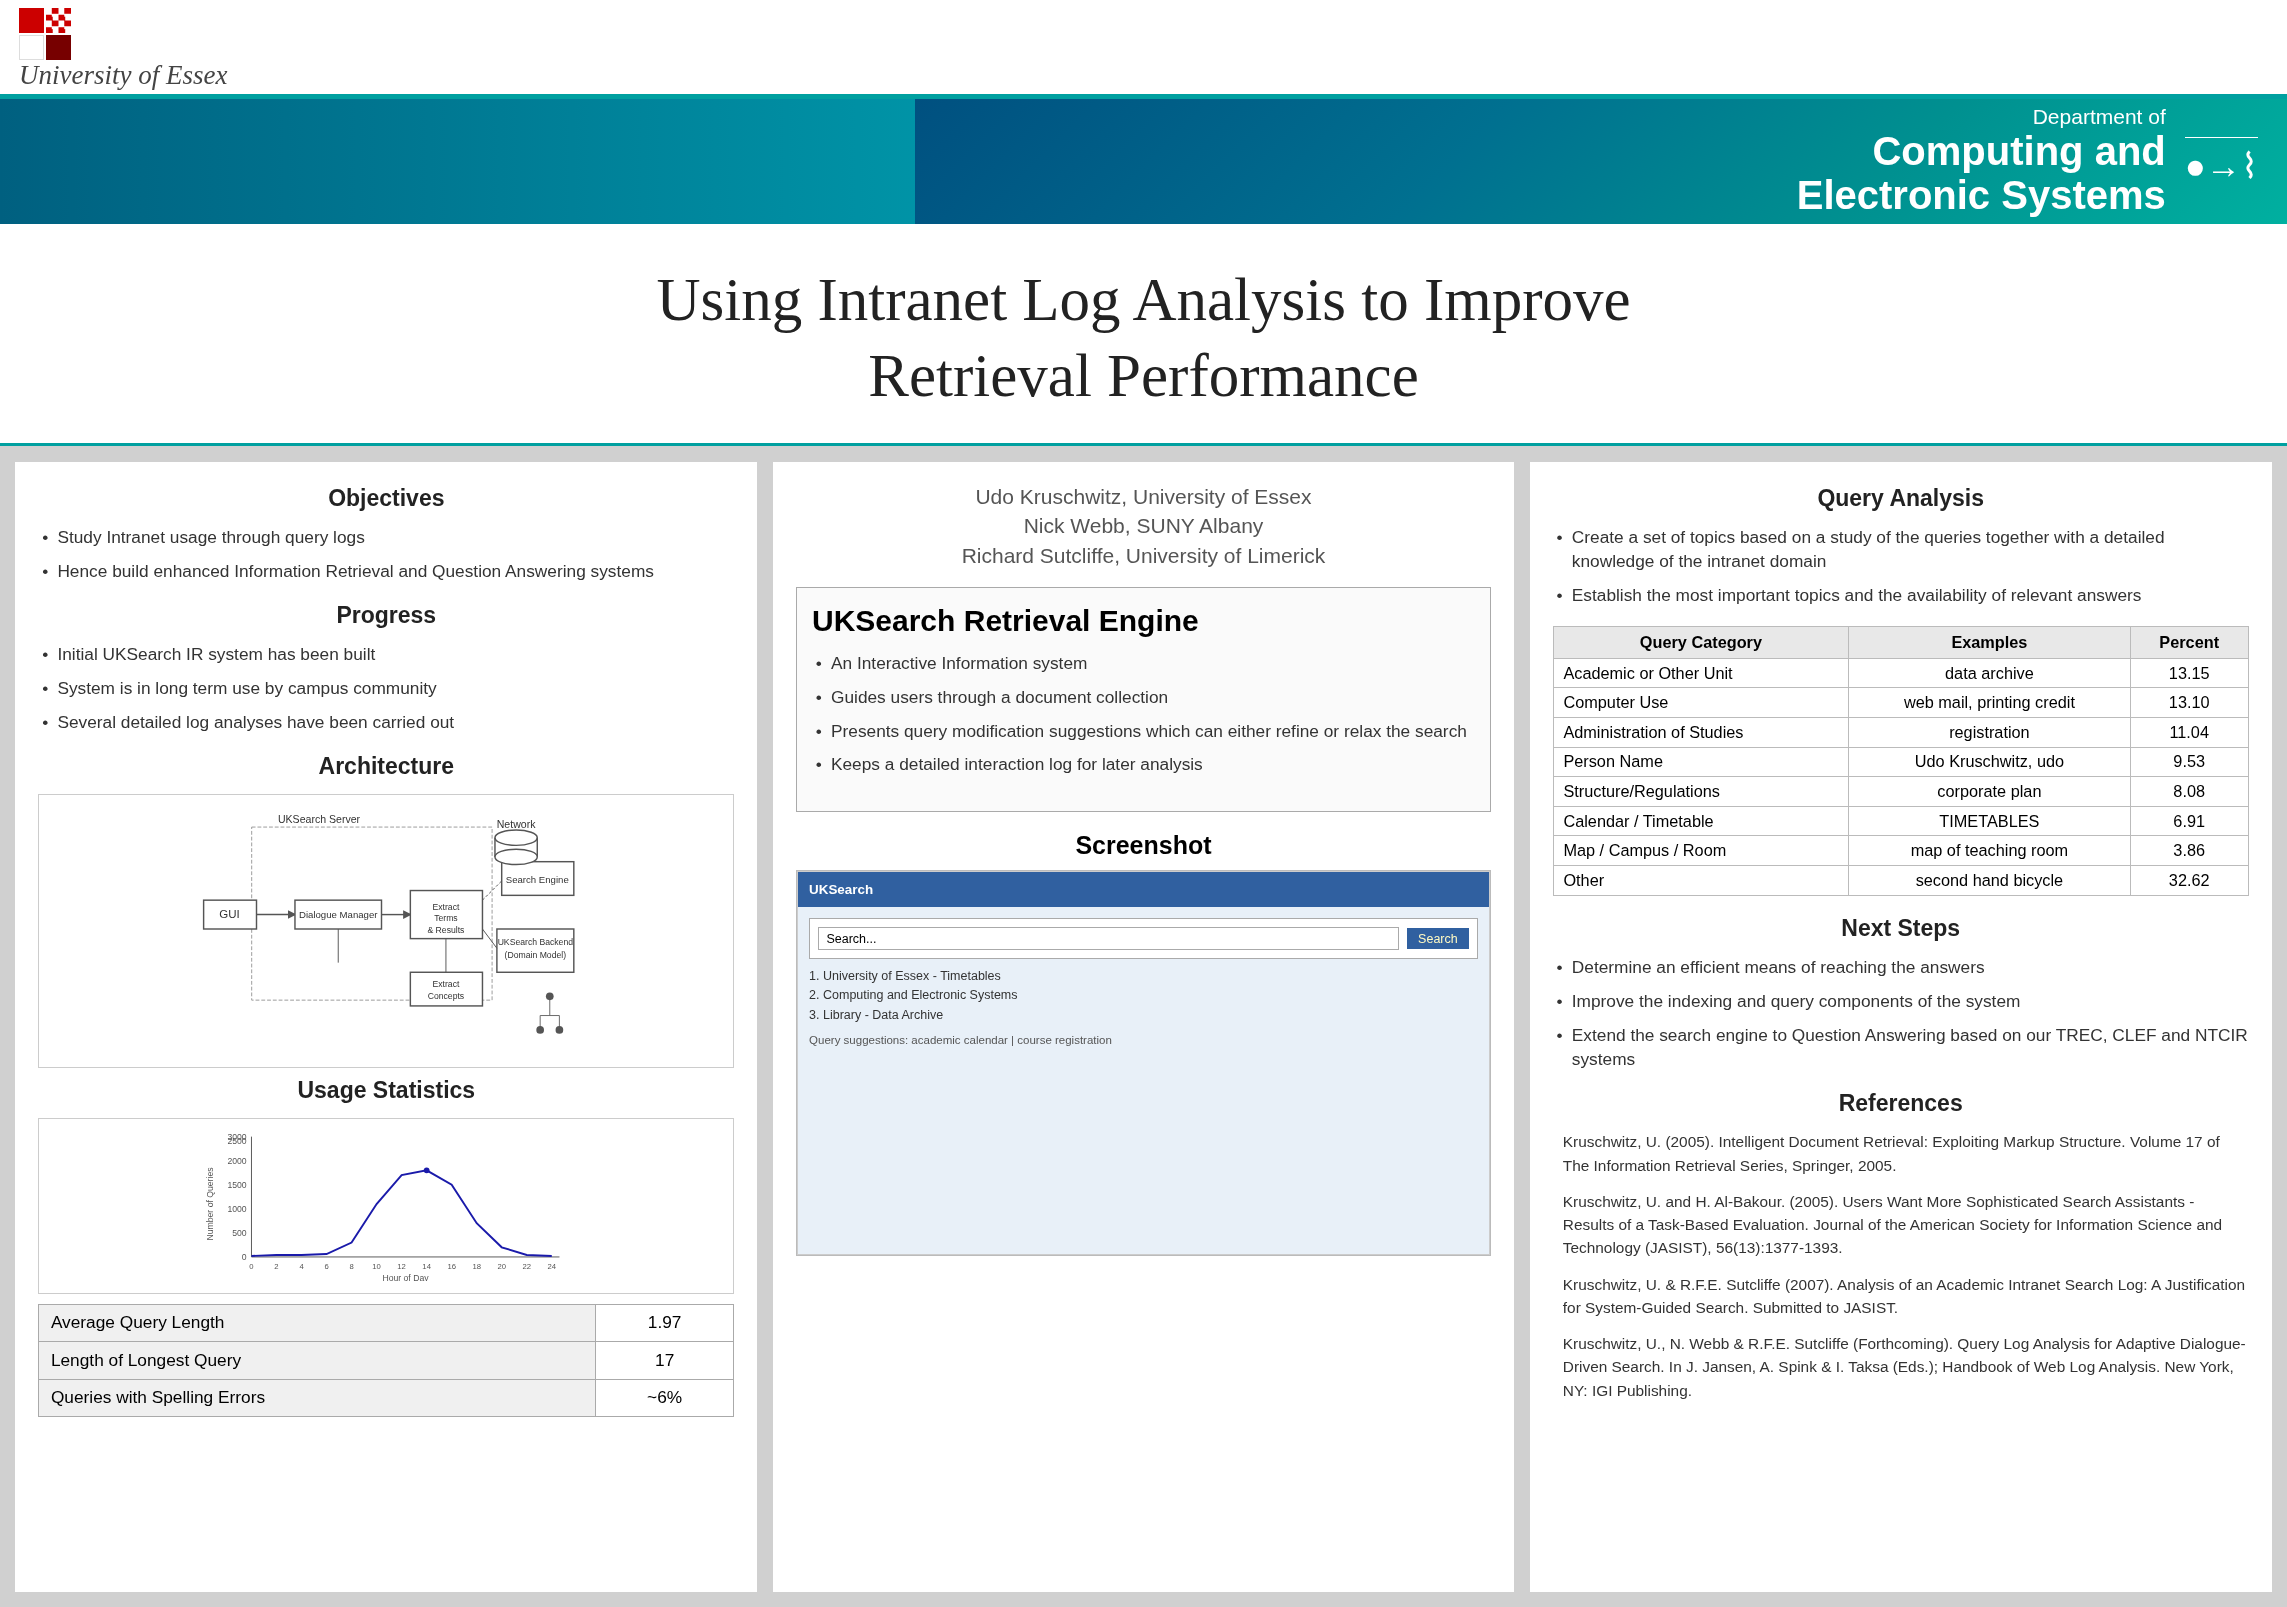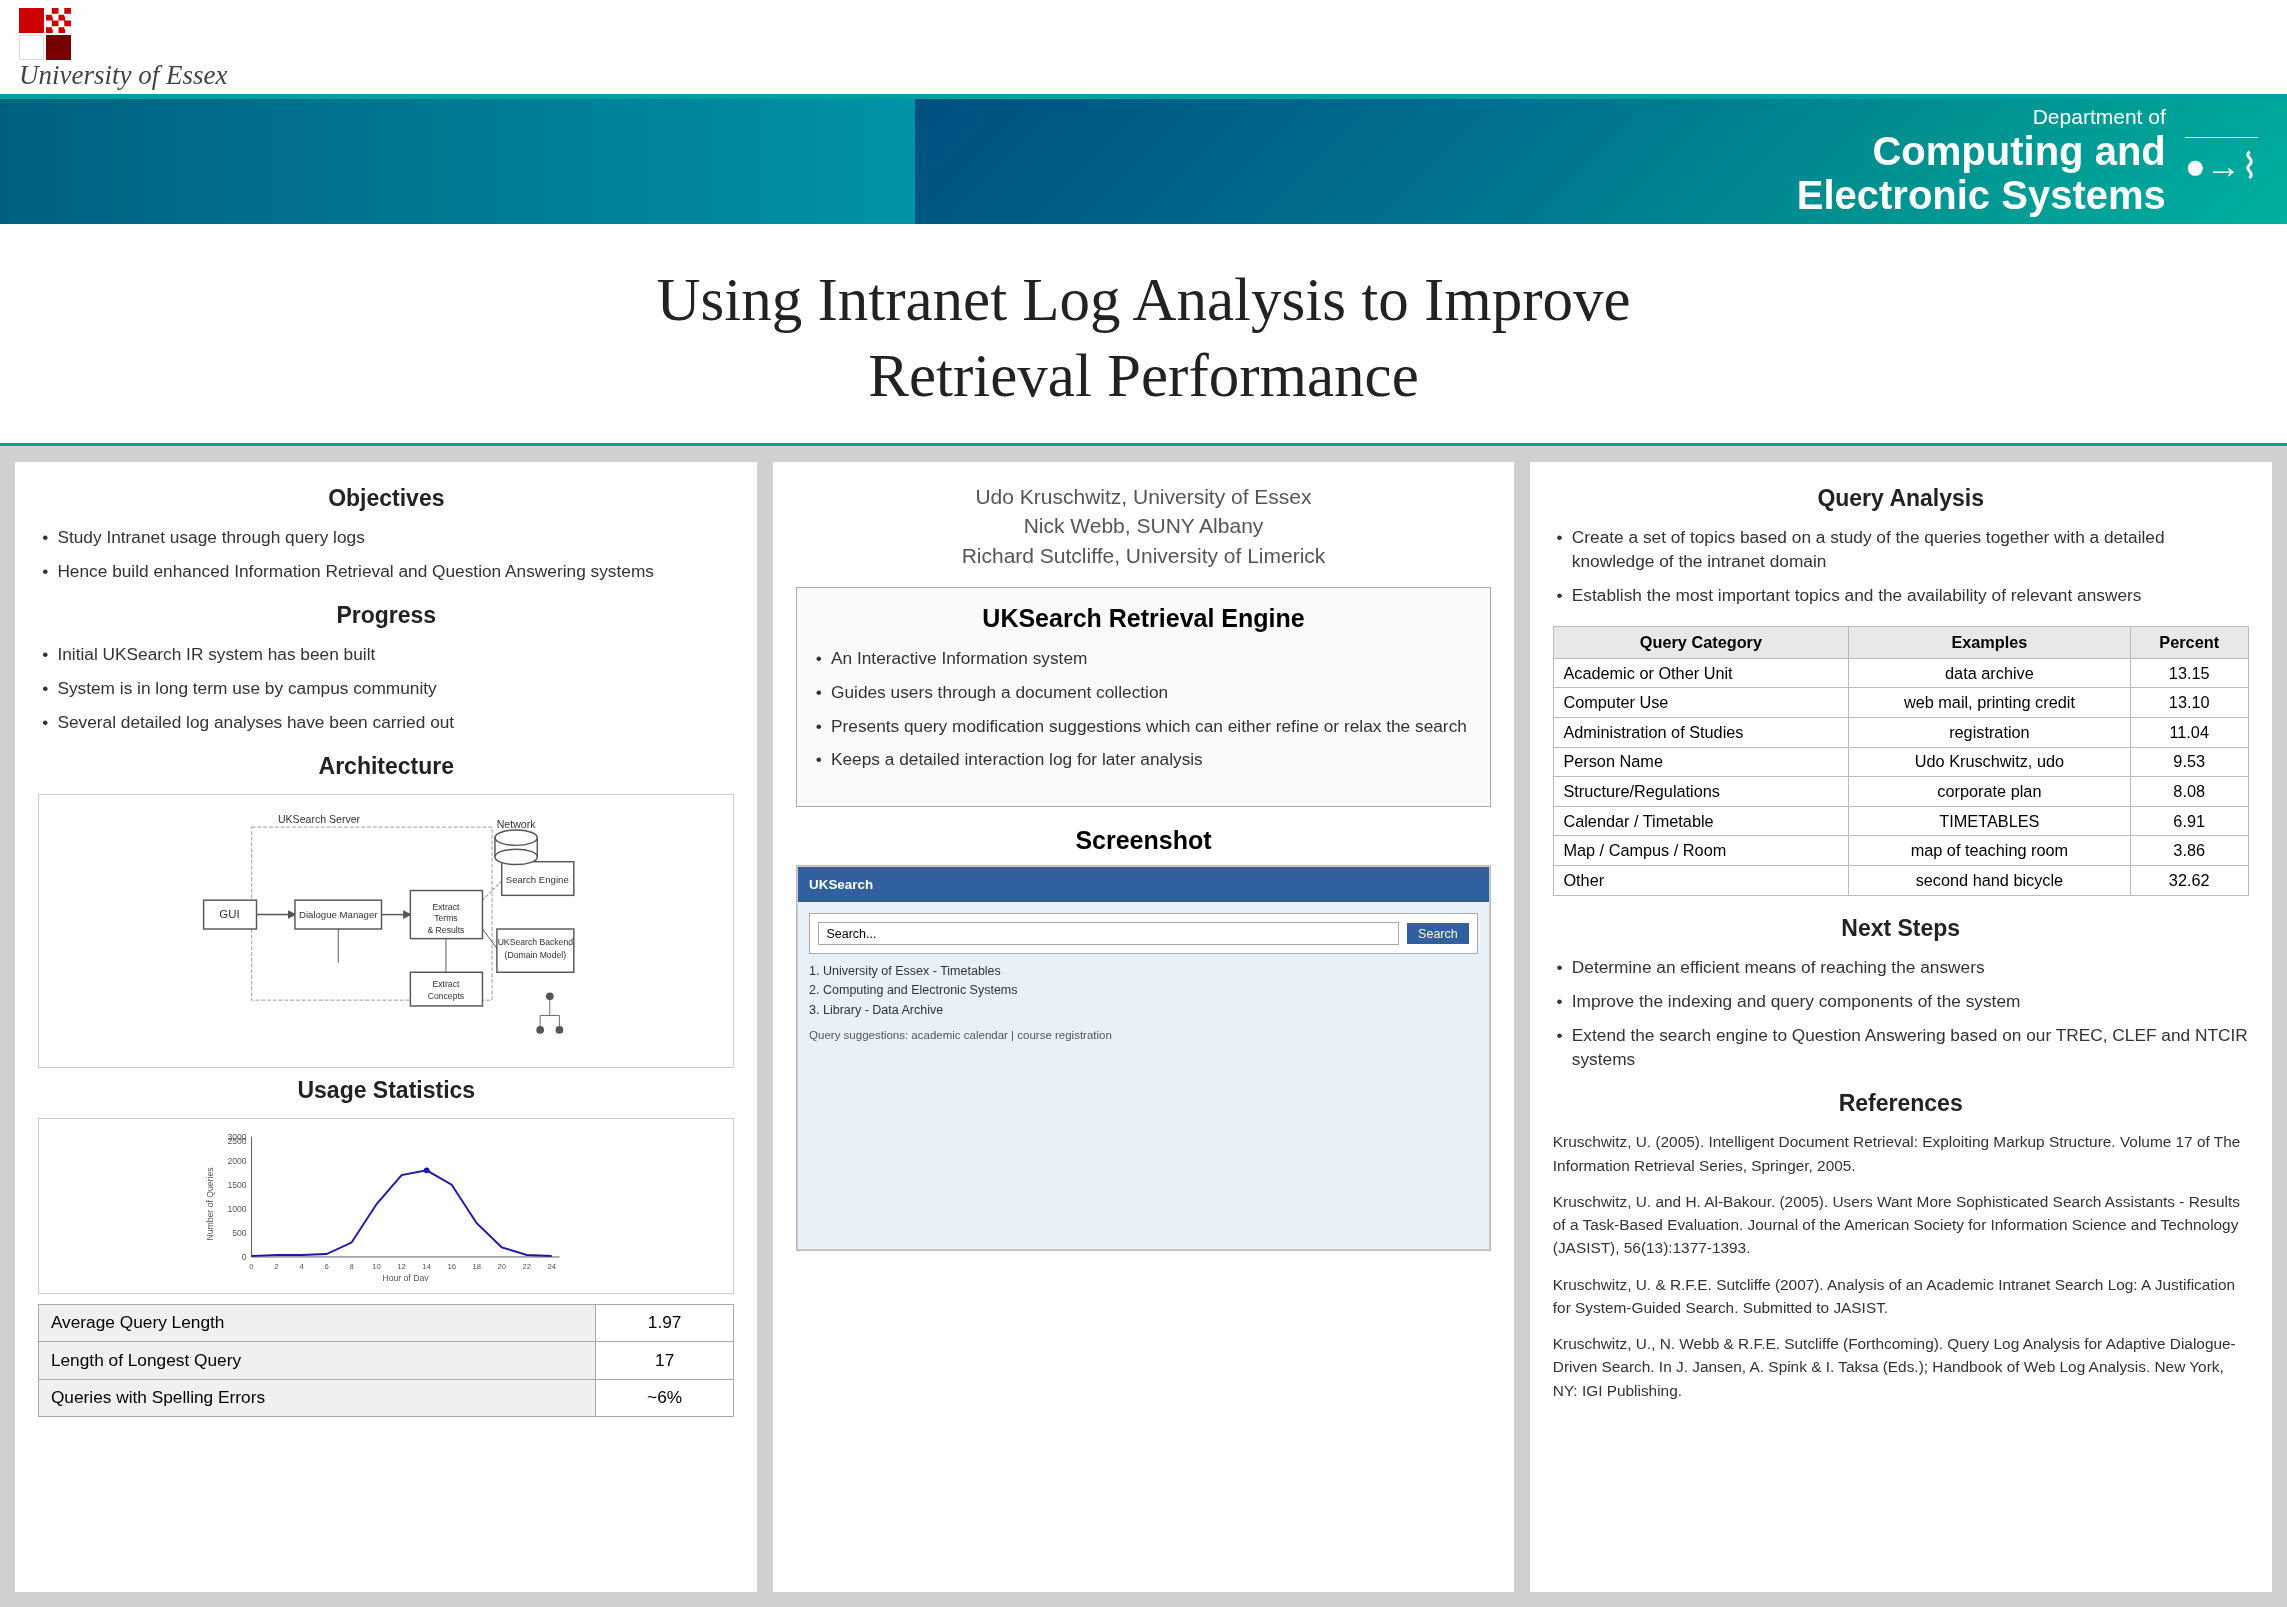--- a/index.html
+++ b/index.html
@@ -207,23 +207,22 @@
       margin-bottom: 5.8px;
     }
 
     .uksearch-box {
       border: 1px solid #aaa;
       padding: 15.4px;
       margin: 19px 0;
       background: #fafafa;
     }
     .uksearch-title {
-      font-size: 25px;
+      font-size: 30px;
       font-weight: bold;
-      text-align: center;
       margin-bottom: 13.4px;
     }
     .screenshot-title {
       font-size: 25px;
       font-weight: bold;
       text-align: center;
       margin-top: 19px;
     }
     .screenshot-area {
       border: 1px solid #bbb;
@@ -253,20 +252,21 @@
     }
     .query-table td:first-child {
       text-align: left;
     }
 
     .reference-text {
       font-size: 15.4px;
       color: #333;
       line-height: 1.5;
       margin-bottom: 13.4px;
+      margin-left: 10px;
     }
 
     .teal-divider {
       height: 2.9px;
       background: #00a0a0;
       margin: 0;
     }
   </style>
 </head>
 <body>

